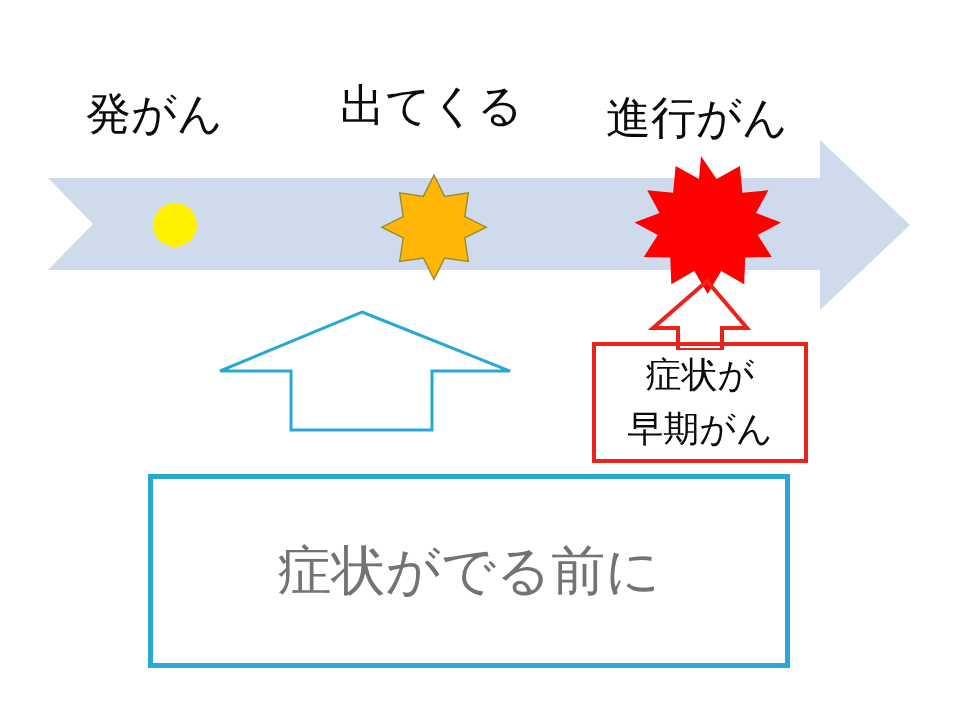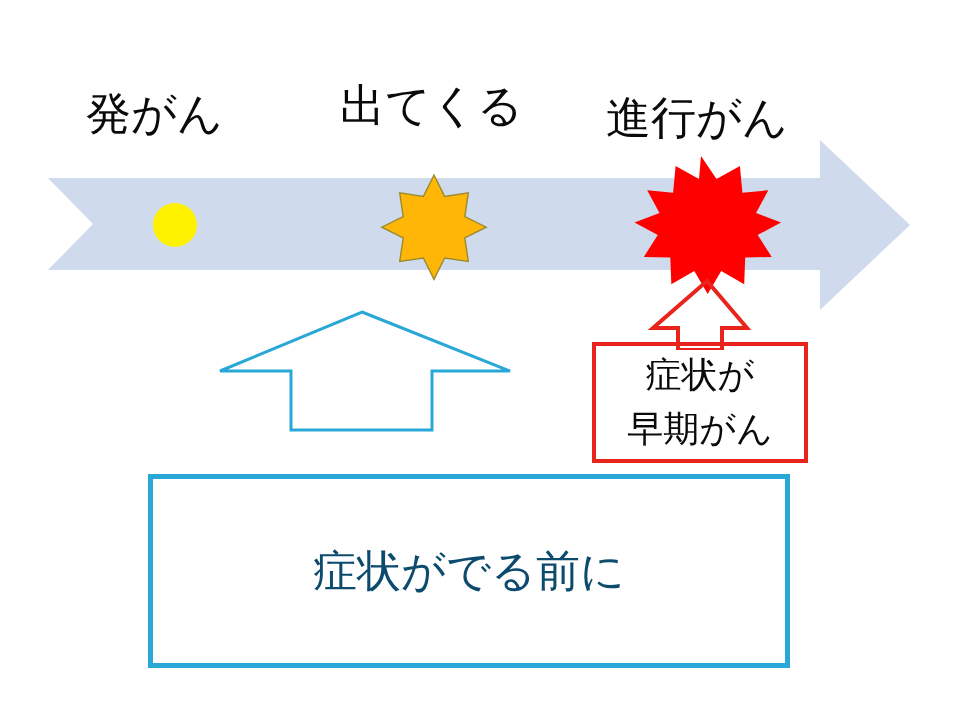--- a/index.html
+++ b/index.html
@@ -74,25 +74,25 @@
     height: 194px;
     box-sizing: border-box;
     border: 5px solid #29A8D8;
     background: transparent;
     display: flex;
     flex-direction: column;
     align-items: center;
     justify-content: center;
   }
   #callout-blue .ln {
-    color: #0c4a6e;
-    font-size: 44px;
+    color: #737373;
+    font-size: 54px;
     line-height: 1.2;
     white-space: nowrap;
-    font-family: Liberation Sans, sans-serif;
+    font-family: Liberation Serif, serif;
   }
 </style>
 </head>
 <body>
 
 <div id="stage">
 
   <svg class="layer" viewBox="0 0 960 720">
 
     <path d="M 48,178 L 820,178 L 820,140 L 910,225 L 820,310 L 820,270 L 48,270 L 93,224 Z" fill="#CFDAEC" stroke="none"></path>

